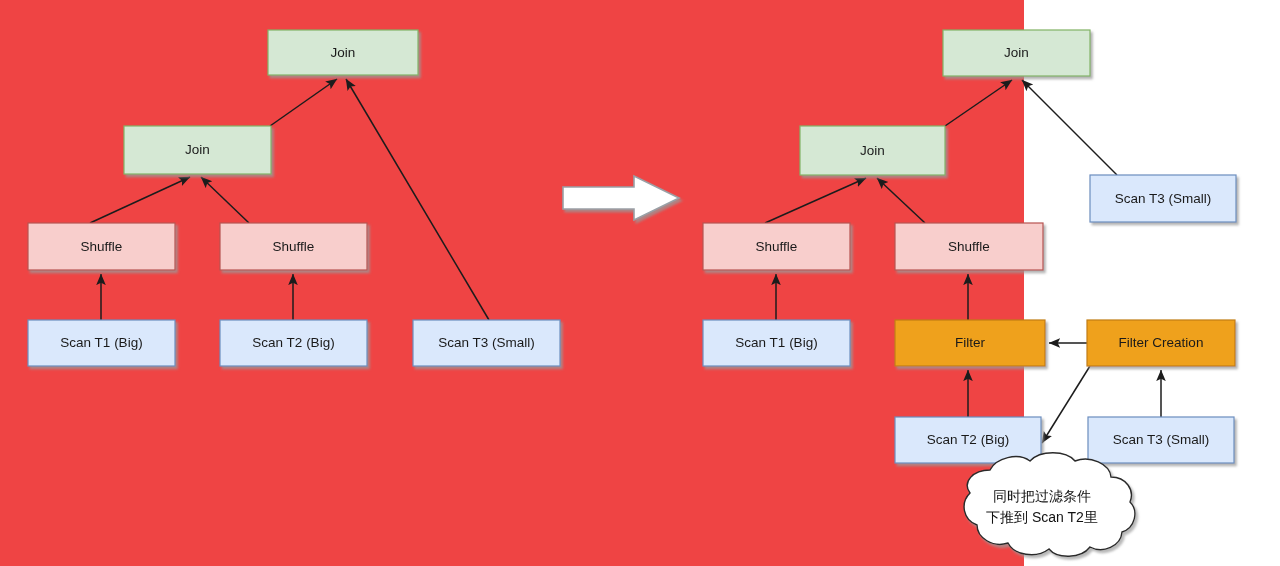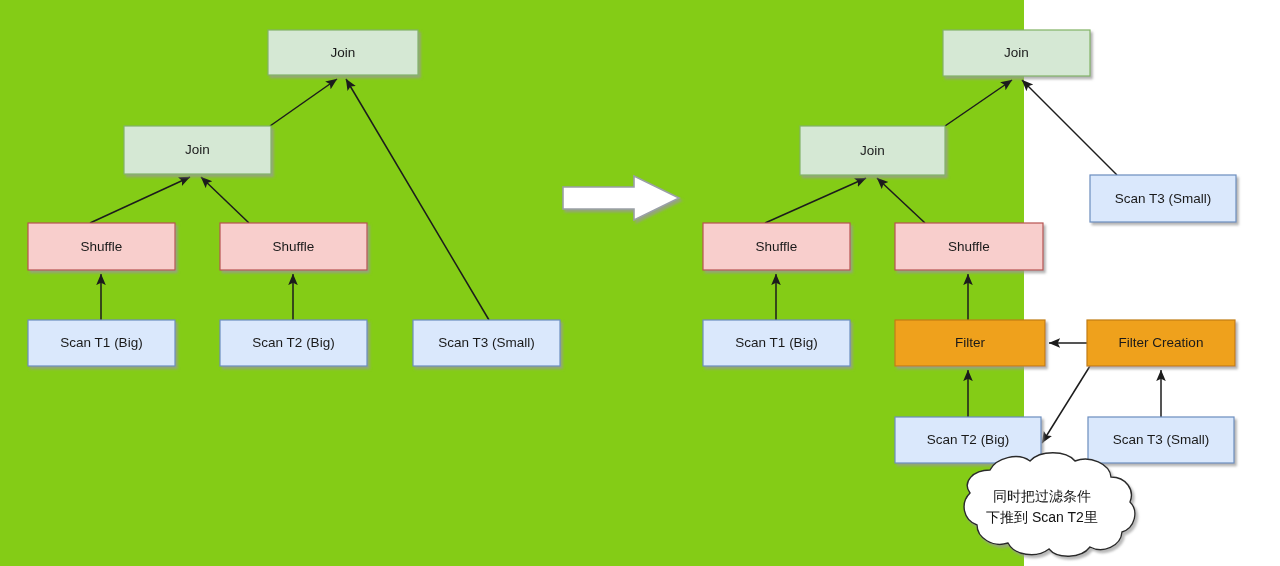--- a/index.html
+++ b/index.html
@@ -10,21 +10,21 @@
   body {
     width: 1280px;
     height: 566px;
     font-family: "Liberation Sans", sans-serif;
     overflow: hidden;
   }
   #canvas {
     position: relative;
     width: 1024px;
     height: 566px;
-    background: #84cc16;
+    background: #ef4444;
   }
   svg.diagram {
     position: absolute;
     left: 0;
     top: 0;
     width: 1280px;
     height: 566px;
     overflow: visible;
   }
   .node-rect {

